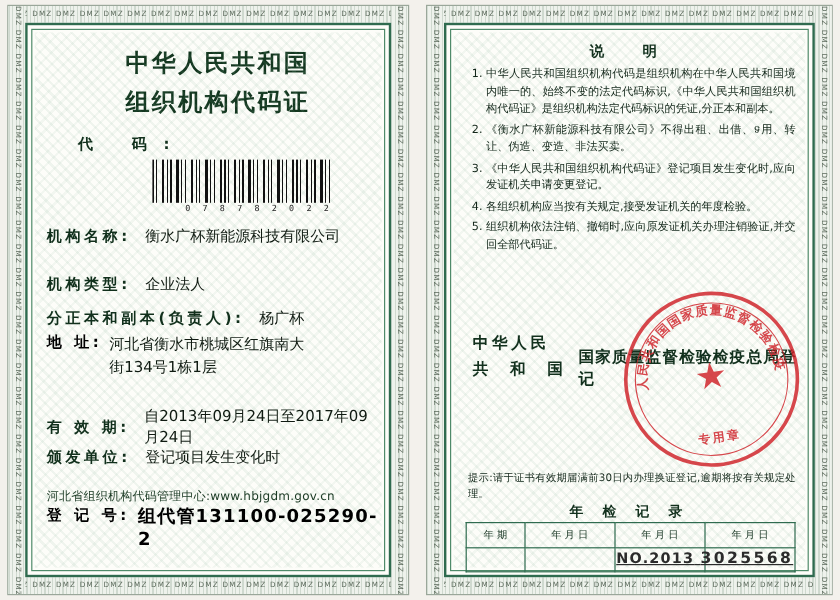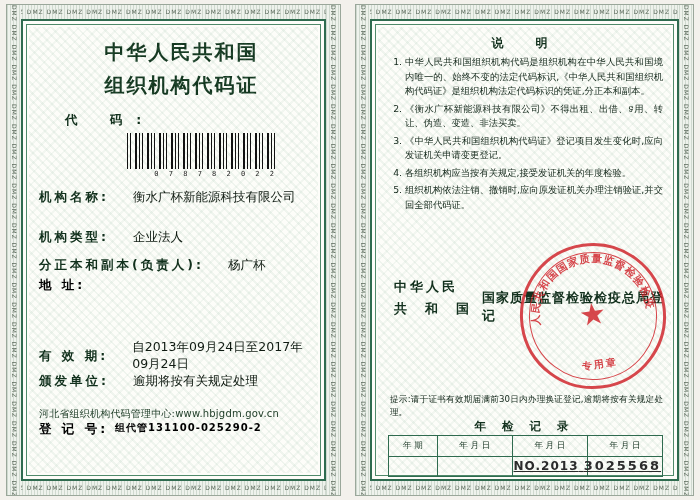--- a/index.html
+++ b/index.html
@@ -98,32 +98,32 @@
   }
 
   .f-name{top:168px;}
   .f-type{top:208px;}
   .f-legal{top:236px;}
   .f-valid{top:318px;}
   .f-issuer{top:352px;}
 
   .kv{display:flex;align-items:center;}
   .kv .lbl{flex:0 0 auto;white-space:nowrap;}
-  .kv .val{margin-left:24px;}
+  .kv .val{margin-left:12px;}
 
   .addr-wrap{position:absolute;left:16px;top:256px;right:12px;}
   .addr-lines{margin-left:52px;font-size:12.5px;line-height:19px;color:#101b12;}
   .addr-lbl{position:absolute;left:0;top:0;font-size:12.5px;font-weight:bold;letter-spacing:3px;}
 
   .web{
     position:absolute;left:16px;top:386px;right:12px;
     font-size:10px;color:#1b3a24;letter-spacing:.2px;
   }
   .reglabel{position:absolute;left:16px;top:400px;font-size:12.5px;font-weight:bold;letter-spacing:3px;}
-  .regval{position:absolute;left:92px;top:400px;font-size:10px;font-weight:bold;letter-spacing:1px;}
+  .regval{position:absolute;left:92px;top:400px;font-size:15px;font-weight:bold;letter-spacing:1px;}
 
   
   .notice-title{
     position:absolute;left:0;right:0;top:14px;text-align:center;
     font-size:12px;font-weight:bold;letter-spacing:10px;color:#12301d;
   }
   .notice{
     position:absolute;left:18px;right:14px;top:34px;
     font-size:9.3px;line-height:14.5px;color:#13271a;
     text-align:justify;
@@ -233,30 +233,34 @@
         <span class="val">企业法人</span>
       </div>
 
       <div class="row f-legal kv">
         <span class="lbl">分正本和副本(负责人):</span>
         <span class="val">杨广杯</span>
       </div>
 
       <div class="addr-wrap">
         <span class="addr-lbl">地    址:</span>
+        <div class="addr-lines">
+          <div>河北省衡水市桃城区红旗南大</div>
+          <div>街134号1栋1层</div>
+        </div>
       </div>
 
       <div class="row f-valid kv">
         <span class="lbl">有 效 期:</span>
         <span class="val">自2013年09月24日至2017年09月24日</span>
       </div>
 
       <div class="row f-issuer kv">
         <span class="lbl">颁发单位:</span>
-        <span class="val">逾期将按有关规定处理</span>
+        <span class="val">登记项目发生变化时</span>
       </div>
 
       <div class="web">河北省组织机构代码管理中心:www.hbjgdm.gov.cn</div>
       <div class="reglabel">登 记 号:</div>
       <div class="regval">组代管131100-025290-2</div>
     </div>
   </div>
 
   <div class="cert right">
     <div class="dmz-band dmz-top">

